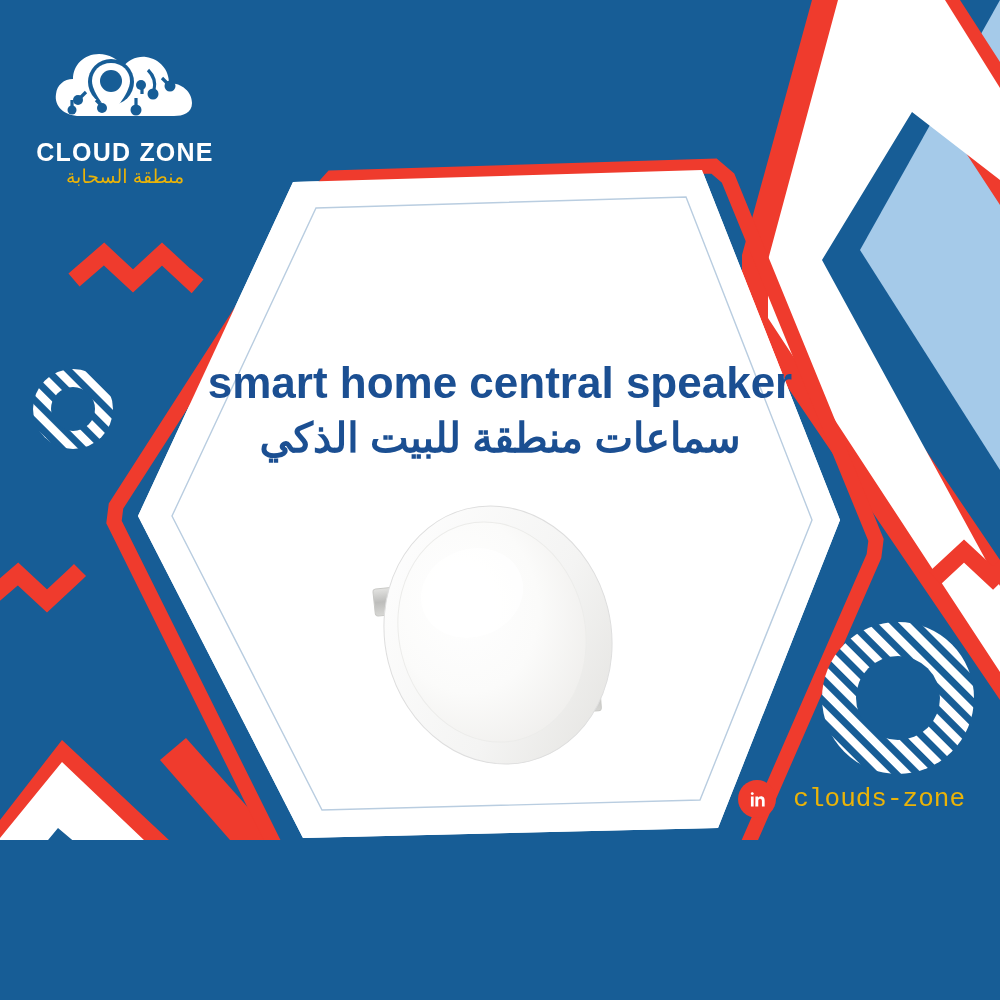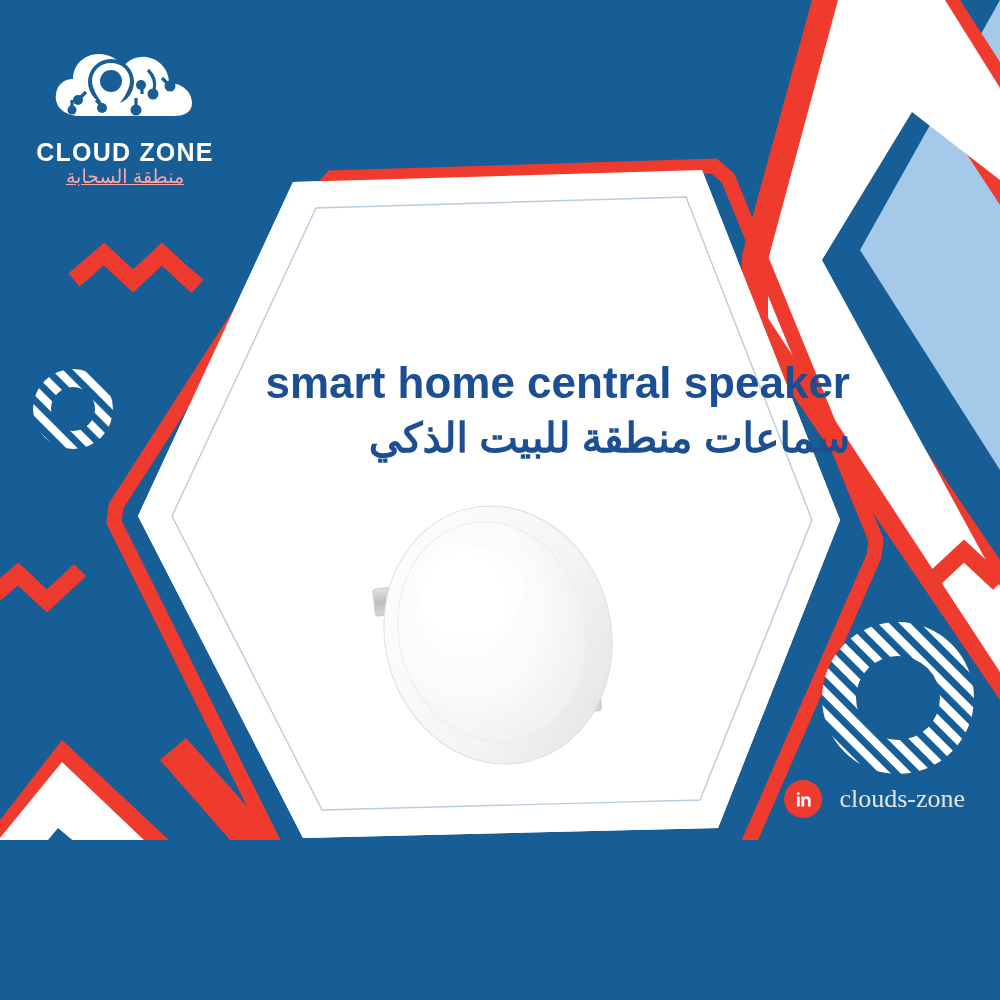--- a/index.html
+++ b/index.html
@@ -32,35 +32,34 @@
   #logo-wordmark {
     color:#ffffff;
     font-size:25px;
     font-weight:bold;
     letter-spacing:1.2px;
     line-height:1.05;
     margin-top:6px;
     white-space:nowrap;
   }
   #logo-arabic {
-    color:#fca5a5;
+    color:#eab308;
     font-size:19px;
     line-height:1.15;
     margin-top:1px;
     direction:rtl;
     white-space:nowrap;
-    text-decoration:underline;
   }
 
   
   #headline-block {
     position:absolute;
     left:150px; top:358px;
     width:700px;
-    text-align:right;
+    text-align:center;
     z-index:45;
   }
   #headline-en {
     color:#1b4f92;
     font-size:44px;
     font-weight:bold;
     line-height:1.12;
     white-space:nowrap;
   }
   #headline-ar {
@@ -100,22 +99,22 @@
     width:38px; height:38px;
     border-radius:50%;
     background:#ef3b2d;
     display:flex;
     align-items:center;
     justify-content:center;
     flex:0 0 38px;
   }
   .social-badge svg { width:21px; height:21px; display:block; }
   .social-handle {
-    color:#e5e5e5;
-    font-family:Liberation Serif, serif;
+    color:#eab308;
+    font-family:Liberation Mono, monospace;
     font-size:26px;
     line-height:1;
     white-space:nowrap;
   }
 </style>
 </head>
 <body>
 
 <div id="poster">
 

